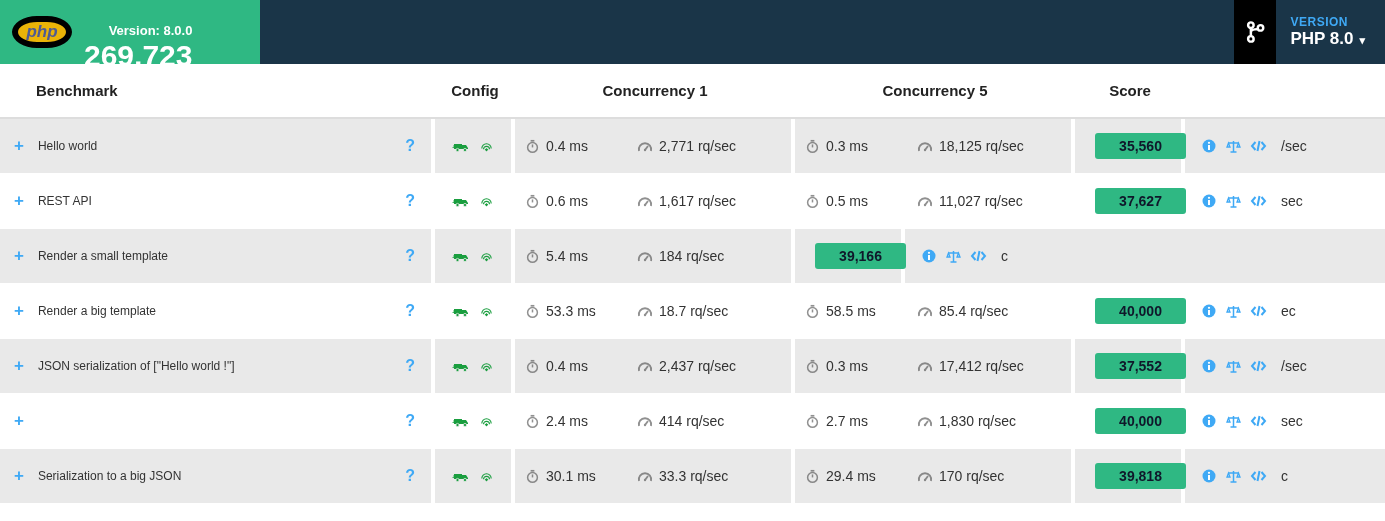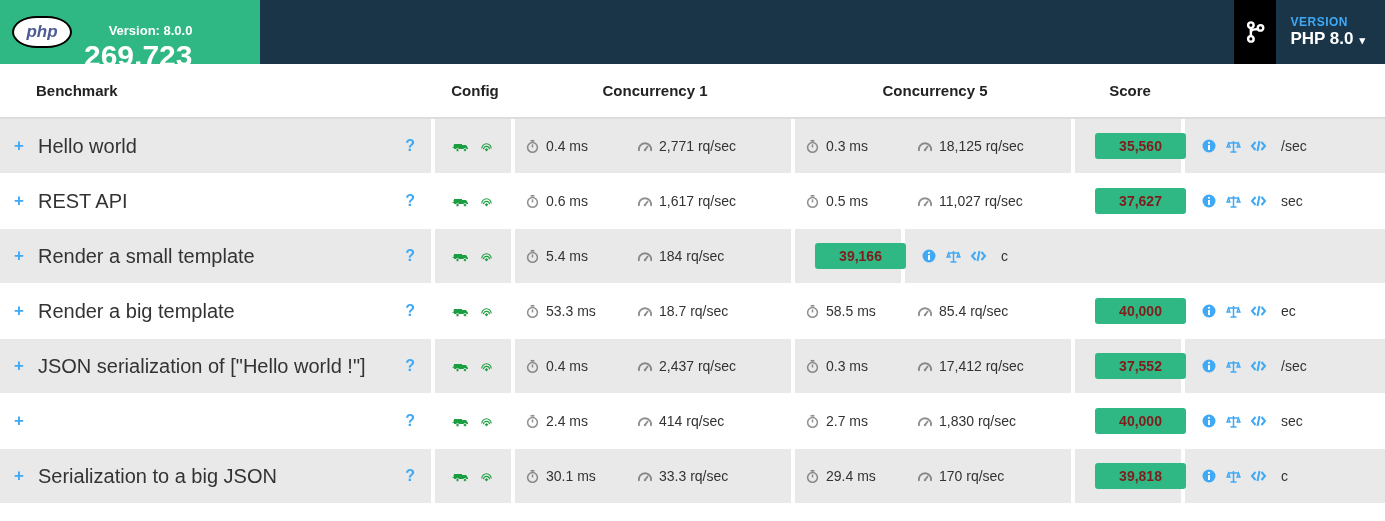--- a/index.html
+++ b/index.html
@@ -1,20 +1,20 @@
 <!DOCTYPE html>
 <html><head>
 <meta charset="utf-8">
 <style>
   * { box-sizing: border-box; margin: 0; padding: 0; }
   body { font-family: "Segoe UI", Arial, sans-serif; font-size: 14px; color: #333; background: #fff; width: 1385px; }
   
   .header { display: flex; background: #1a3548; height: 64px; }
   .logo-block { background: #2fb883; display: flex; align-items: center; padding: 0 16px 0 12px; gap: 12px; min-width: 260px; }
-  .php-logo { background: #ffffff; border-radius: 50%/60%; width: 60px; height: 32px; display: flex; align-items: center; justify-content: center; font-weight: bold; font-style: italic; color: #4F5B93; font-size: 17px; border: 2px solid #000000; }
+  .php-logo { background: #eab308; border-radius: 50%/60%; width: 60px; height: 32px; display: flex; align-items: center; justify-content: center; font-weight: bold; font-style: italic; color: #4F5B93; font-size: 17px; border: 6px solid #000000; }
   .logo-text { color: #fff; line-height: 1.1; text-align: right; }
   .logo-version { font-size: 13px; font-weight: 600; margin-top: 32px; }
   .logo-score { font-size: 30px; font-weight: 700; }
   .header-spacer { flex: 1; }
   .version-block { display: flex; align-items: center; gap: 14px; padding: 0 20px 0 10px; }
   .git-icon-wrap { width: 42px; height: 64px; background: #000; display: flex; align-items: center; justify-content: center; }
   .version-text { line-height: 1.2; }
   .version-label { color: #3fa9f5; font-size: 12px; font-weight: 600; letter-spacing: 0.5px; }
   .version-value { color: #fff; font-size: 17px; font-weight: 700; }
   .chev { color: #fff; margin-left: 6px; font-size: 11px; }
@@ -29,35 +29,35 @@
 
   .row { display: flex; border-bottom: 1px solid #fff; }
   .row.even { background: #e9e9e9; }
   .row.odd { background: #fff; }
   .cell { padding: 14px 10px; border-right: 4px solid #fff; display: flex; align-items: center; }
   .cell:last-child { border-right: none; }
   
   .cell-bench { width: 435px; justify-content: space-between; padding-left: 14px; padding-right: 16px; }
   .bench-left { display: flex; align-items: center; gap: 14px; }
   .plus { color: #3fa9f5; font-weight: 700; font-size: 17px; }
-  .bench-name { color: #333; font-size: 20px; }
+  .bench-name { color: #333; font-size: 12px; }
   .help { color: #3fa9f5; font-weight: 700; font-size: 16px; }
   
   .cell-config { width: 80px; gap: 10px; justify-content: center; }
   .cfg-icon { color: #1a9e3f; }
   
   .cell-conc { width: 280px; gap: 0; }
   .conc-half { display: flex; align-items: center; gap: 6px; }
   .conc-half.left { width: 112px; }
   .conc-half.right { flex: 1; }
   .metric-icon { color: #555; opacity: 0.65; }
   .metric-text { color: #333; font-size: 14px; text-align: right; }
   
   .cell-score { width: 110px; justify-content: center; }
-  .score-badge { background: #2fb883; color: #7f1d1d; font-weight: 700; font-size: 14px; padding: 5px 24px; border-radius: 3px; margin-left: 25px; }
+  .score-badge { background: #2fb883; color: #0f172a; font-weight: 700; font-size: 14px; padding: 5px 24px; border-radius: 3px; margin-left: 25px; }
   
   .cell-actions { flex: 1; gap: 8px; padding-left: 16px; overflow: hidden; white-space: nowrap; }
   .act-icon { color: #3fa9f5; }
   .act-text { color: #333; font-size: 14px; margin-left: 6px; }
 
   svg { display: block; }
 </style>
 </head>
 <body>
 

